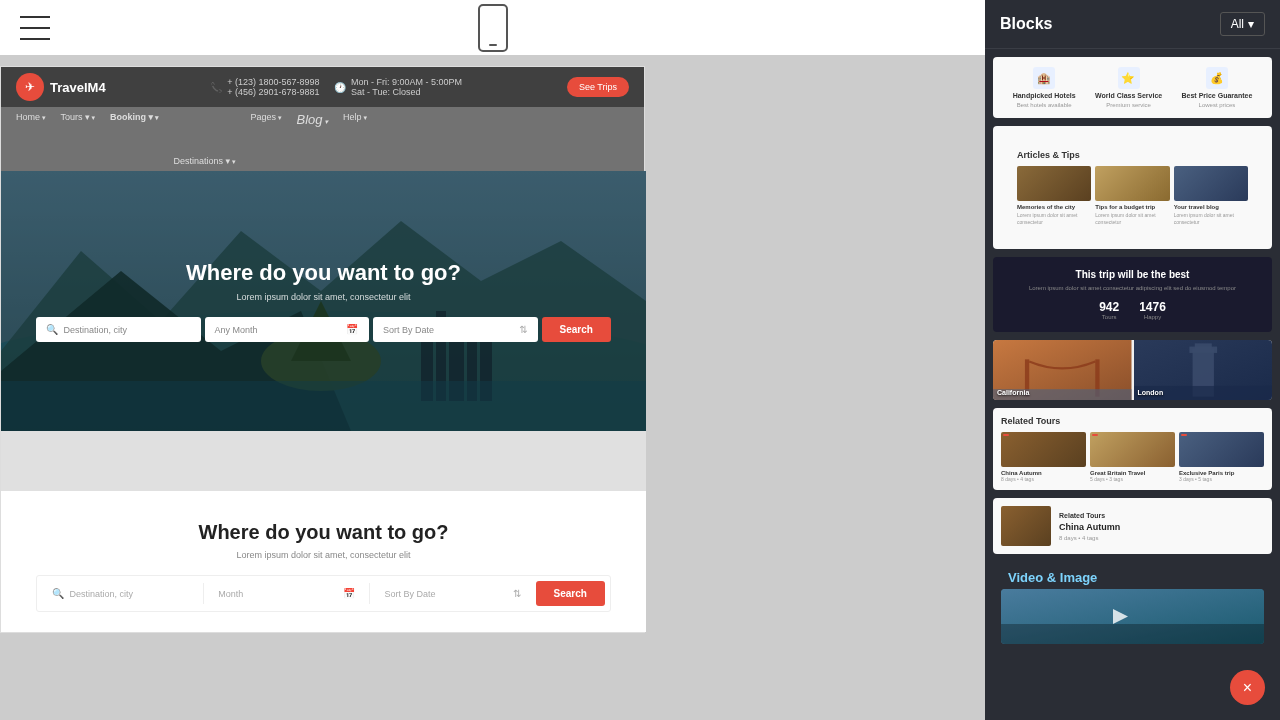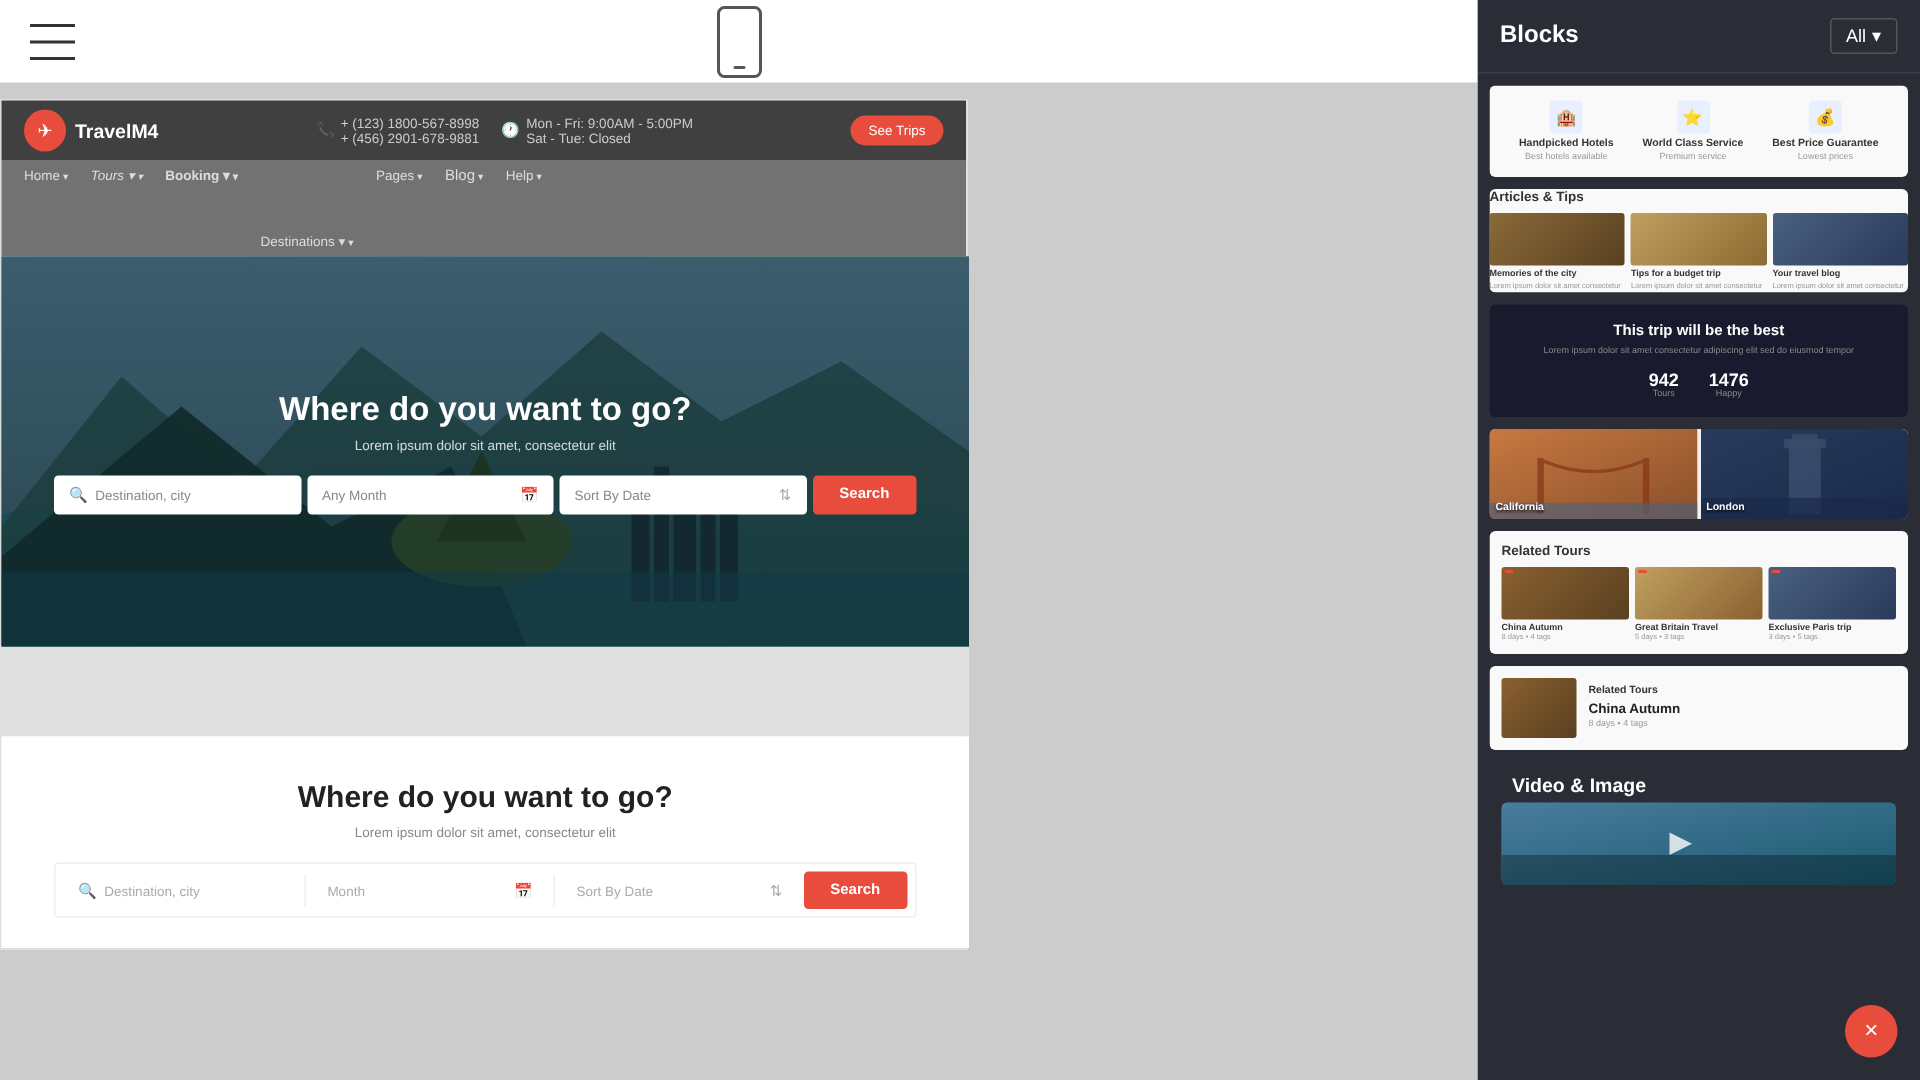--- a/index.html
+++ b/index.html
@@ -386,21 +386,21 @@
     }
     .block1-sub {
       font-size: 6px;
       color: #999;
       text-align: center;
     }
 
     
     .block2-content {
       background: #f9f9f9;
-      padding: 0;
+      padding: 24px;
     }
     .block2-title {
       font-size: 9px;
       font-weight: bold;
       color: #333;
       margin-bottom: 6px;
     }
     .block2-grid {
       display: flex;
       gap: 4px;
@@ -565,21 +565,21 @@
       color: #222;
       margin-bottom: 3px;
     }
     .block6-meta {
       font-size: 6px;
       color: #999;
     }
 
     
     .video-block-label {
-      color: #ffffff;
+      color: #7dd3fc;
       font-size: 13px;
       font-weight: bold;
       padding: 8px 15px 4px;
     }
     .video-block-preview {
       margin: 0 8px;
       height: 55px;
       background: linear-gradient(135deg, #4a7c9e, #2c5f7a);
       border-radius: 4px;
       overflow: hidden;
@@ -641,25 +641,25 @@
               <div>Mon - Fri: 9:00AM - 5:00PM</div>
               <div>Sat - Tue: Closed</div>
             </div>
           </div>
         </div>
         <button class="see-trips-btn">See Trips</button>
       </div>
 
       <div class="site-nav">
         <a href="#" style="font-size:9px;color:#ddd;text-decoration:none;">Home</a>
-        <a href="#" style="font-size:9px;color:#ddd;text-decoration:none;font-style:italic;">Tours ▾</a>
+        <a href="#" style="font-size:9px;color:#ddd;text-decoration:none;">Tours ▾</a>
         <a href="#" style="font-size:9px;color:#ddd;text-decoration:none;font-weight:bold;">Booking ▾</a>
         <a href="#" style="font-size:9px;color:#ddd;text-decoration:none;margin-top:44px;">Destinations ▾</a>
         <a href="#" style="font-size:9px;color:#ddd;text-decoration:none;">Pages</a>
-        <a href="#" style="font-size:10px;color:#ddd;text-decoration:none;">Blog</a>
+        <a href="#" style="font-size:13px;color:#ddd;text-decoration:none;font-style:italic;">Blog</a>
         <a href="#" style="font-size:9px;color:#ddd;text-decoration:none;">Help</a>
       </div>
 
       <div class="hero-image">
 
         <svg class="hero-bg-svg" viewBox="0 0 645 260" preserveAspectRatio="xMidYMid slice" xmlns="http://www.w3.org/2000/svg">
 
           <defs>
             <linearGradient id="skyGrad" x1="0%" y1="0%" x2="0%" y2="100%">
               <stop offset="0%" style="stop-color:#5b8fa8;stop-opacity:1"></stop>

